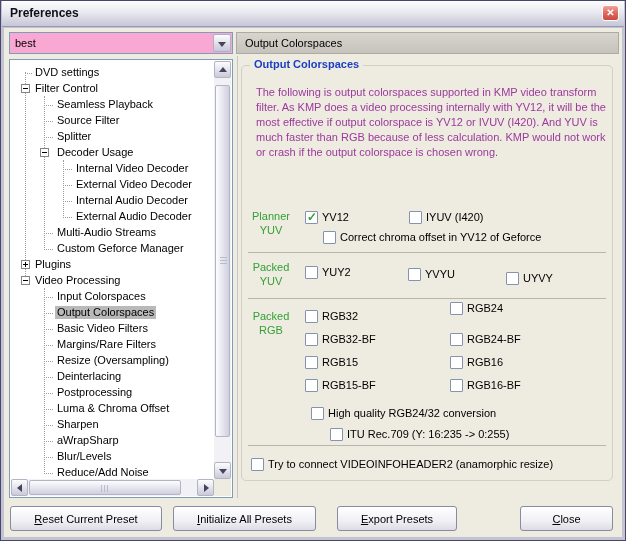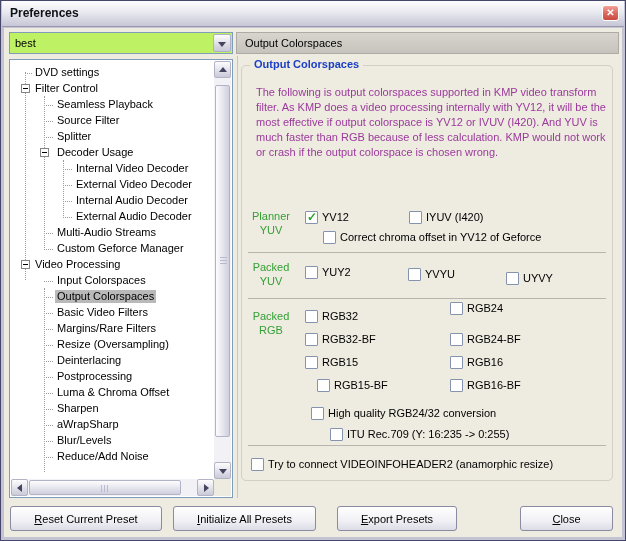--- a/index.html
+++ b/index.html
@@ -24,21 +24,21 @@
     color:#ffffff; font-size:10px; font-weight:bold; text-align:center; line-height:14px;
     cursor:pointer;
   }
   .client {
     position:absolute; left:3px; right:3px; top:27px; bottom:3px; background:#eeebe1;
   }
 
   
   .combo {
     position:absolute; left:8px; top:31px; width:224px; height:22px;
-    background:#bef264; border:1px solid #7f9db9; font-size:11px;
+    background:#f9a8d4; border:1px solid #7f9db9; font-size:11px;
   }
   .combo .combo-text { position:absolute; left:5px; top:4px; color:#000; }
   .combo .combo-btn {
     position:absolute; right:1px; top:1px; bottom:1px; width:18px;
     background:linear-gradient(180deg,#fdfdfe,#dcdce6 60%,#c8c8d8);
     border:1px solid #b0b0c4; border-radius:2px;
   }
   .combo .combo-arrow {
     position:absolute; left:4px; top:7px; width:0; height:0;
     border-left:4px solid transparent; border-right:4px solid transparent;
@@ -216,20 +216,24 @@
       <div class="trow lvl2 leaf">
           <span class="tlabel">External Audio Decoder</span>
         </div>
       <div class="trow lvl1 leaf">
           <span class="tlabel">Multi-Audio Streams</span>
         </div>
       <div class="trow lvl1 leaf">
           <span class="tlabel">Custom Geforce Manager</span>
         </div>
       <div class="trow lvl0">
+          <span class="expander plus"></span>
+          <span class="tlabel">Plugins</span>
+        </div>
+      <div class="trow lvl0">
           <span class="expander"></span>
           <span class="tlabel">Video Processing</span>
         </div>
       <div class="trow lvl1 leaf">
           <span class="tlabel">Input Colorspaces</span>
         </div>
       <div class="trow lvl1 leaf selected">
           <span class="tlabel">Output Colorspaces</span>
         </div>
       <div class="trow lvl1 leaf">
@@ -349,21 +353,21 @@
     <span class="cb-label">RGB24-BF</span>
   </div>
   <div class="cb-item" style="left:304px; top:354px;">
     <span class="cb"></span>
     <span class="cb-label">RGB15</span>
   </div>
   <div class="cb-item" style="left:449px; top:354px;">
     <span class="cb"></span>
     <span class="cb-label">RGB16</span>
   </div>
-  <div class="cb-item" style="left:316px; top:377px;justify-content:space-between;">
+  <div class="cb-item" style="left:304px; top:377px;justify-content:space-between;">
     <span class="cb"></span>
     <span class="cb-label">RGB15-BF</span>
   </div>
   <div class="cb-item" style="left:449px; top:377px;">
     <span class="cb"></span>
     <span class="cb-label">RGB16-BF</span>
   </div>
 
   <div class="cb-item" style="left:310px; top:405px;">
     <span class="cb"></span>

